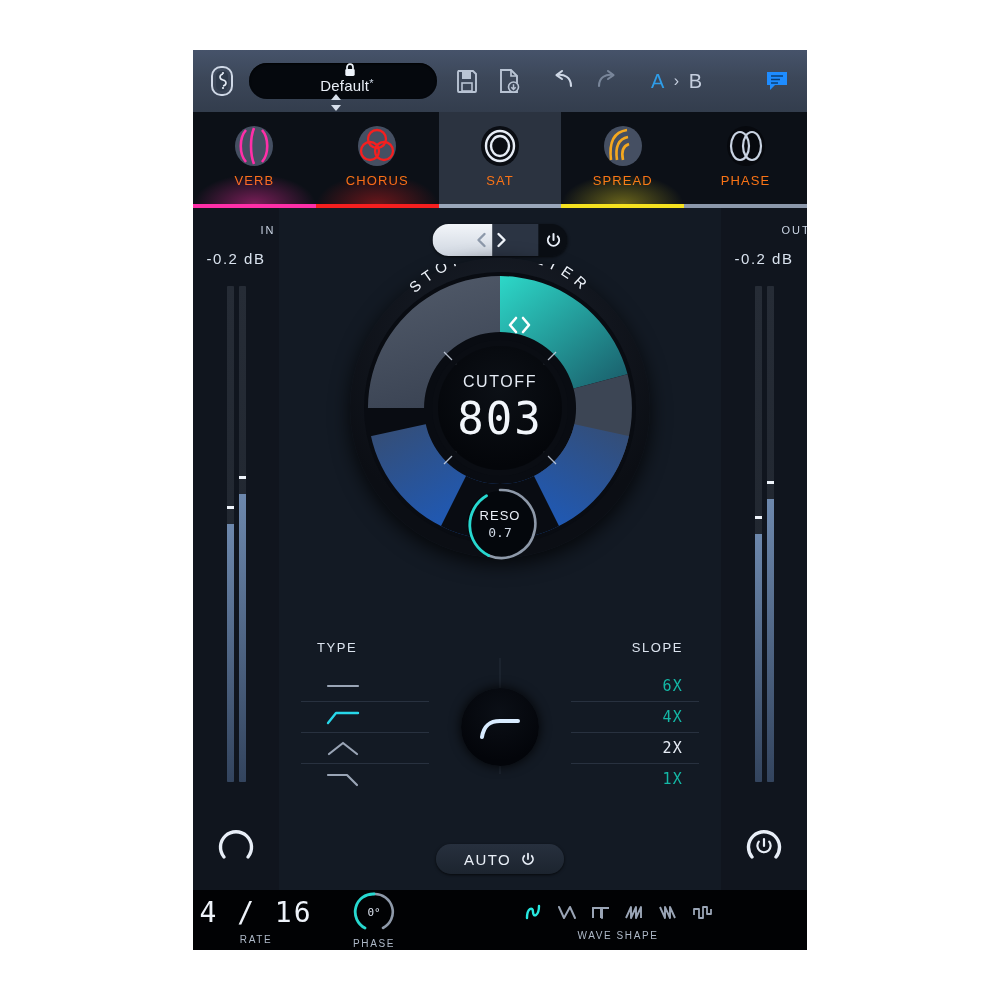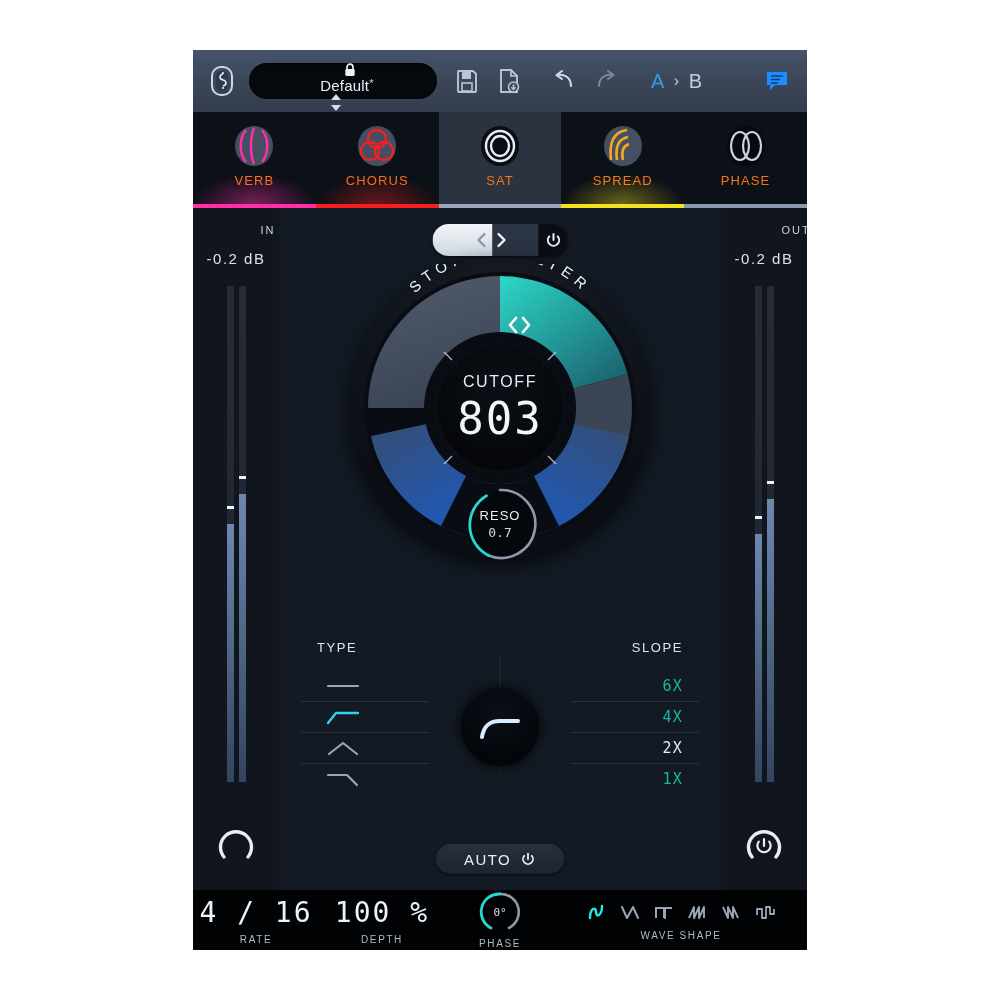--- a/index.html
+++ b/index.html
@@ -626,24 +626,20 @@
     </div>
   </div>
 
   <div class="lfo">
 
     <div class="lfo-cell cell-rate">
       <div class="big">4 / 16</div>
       <div class="cap">RATE</div>
     </div>
 
-    <div class="lfo-cell cell-depth">
-      <div class="big">100 %</div>
-      <div class="cap">DEPTH</div>
-    </div>
 
     <div class="lfo-cell cell-phase">
       <div class="phase-knob">
         <svg width="42" height="42" viewBox="0 0 42 42">
           <path d="M21 3 A18 18 0 0 1 30 37" fill="none" stroke="#8e99a9" stroke-width="2.6" stroke-linecap="round"></path>
           <path d="M21 3 A18 18 0 0 0 12 37" fill="none" stroke="#27d8cf" stroke-width="2.8" stroke-linecap="round"></path>
         </svg>
         <div class="pv">0°</div>
       </div>
       <div class="cap">PHASE</div>

